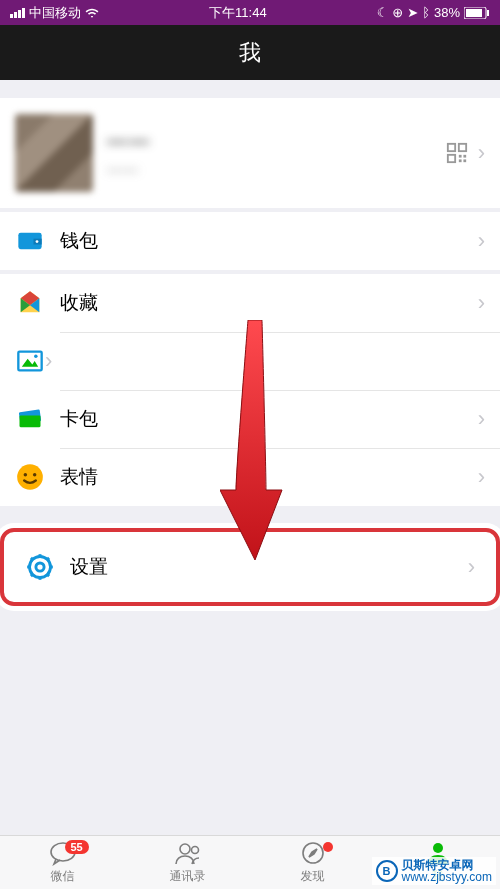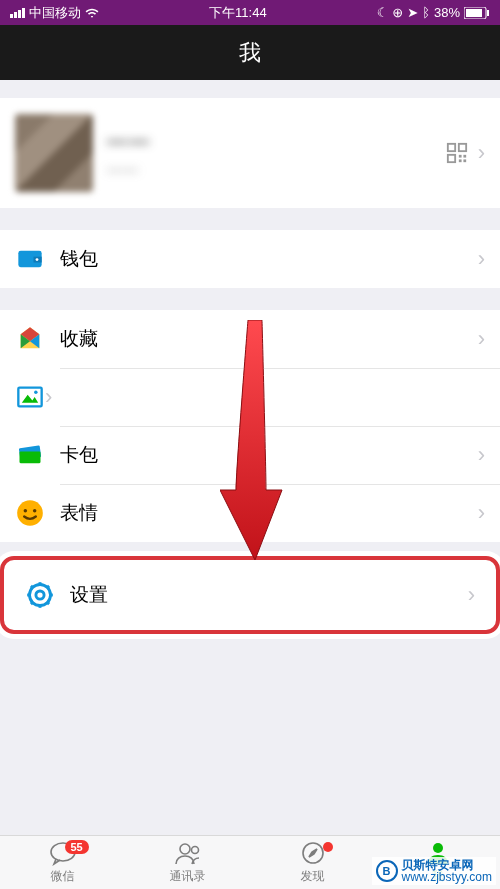--- a/index.html
+++ b/index.html
@@ -55,38 +55,38 @@
       filter: blur(3px);
     }
     .avatar::before { content:""; position:absolute; inset:0; background:
       linear-gradient(135deg,#8a7a6a 25%,#a09080 25% 50%,#706050 50% 75%,#908070 75%);
     }
     .profile-text { margin-left: 14px; flex: 1; filter: blur(5px); }
     .profile-name { font-size: 20px; font-weight: 600; color: #222; letter-spacing: 2px; }
     .profile-id { font-size: 15px; color: #666; margin-top: 8px; letter-spacing: 1px; }
     .qr-icon { width: 22px; height: 22px; margin-right: 10px; }
     .chevron { color: #c8c8cd; font-size: 22px; }
-    .section { background: #fff; margin-top: 22px; }
+    .section { background: #fff; margin-top: 4px; }
     .row {
       display: flex;
       align-items: center;
       padding: 14px 15px;
       position: relative;
       min-height: 58px;
     }
     .row + .row::before {
       content: "";
       position: absolute;
       left: 60px; right: 0; top: 0;
       height: 1px; background: #e5e5e5;
     }
     .row-icon { width: 30px; height: 30px; display:flex; align-items:center; justify-content:center; }
     .row-label { flex: 1; margin-left: 15px; font-size: 19px; color: #000; }
     .highlight-wrapper {
-      margin-top: 14px;
+      margin-top: 22px;
       padding: 6px;
       background: #fff;
       border: 4px solid #d9353a;
       border-radius: 14px;
       box-shadow: 0 0 0 5px #fff;
     }
     .highlight-wrapper .row { min-height: 54px; }
     .arrow-svg {
       position: absolute;
       left: 220px;

